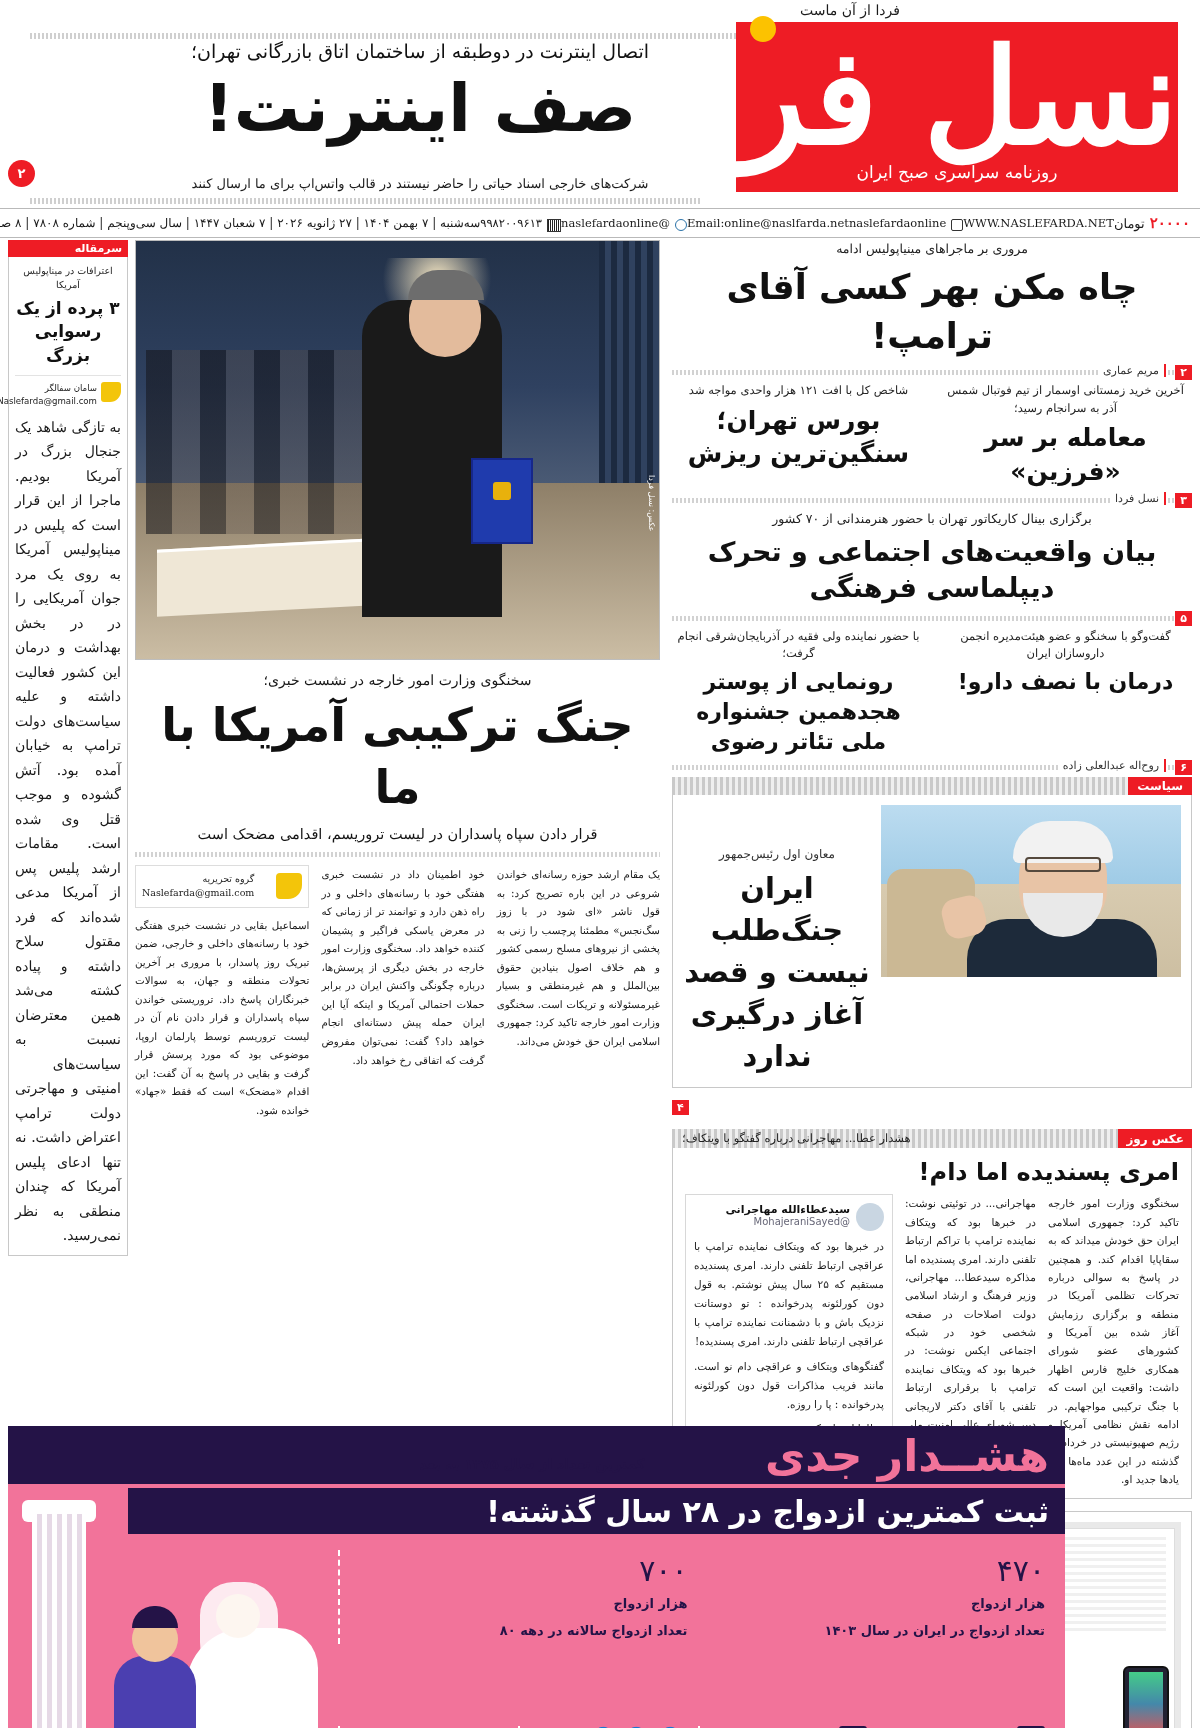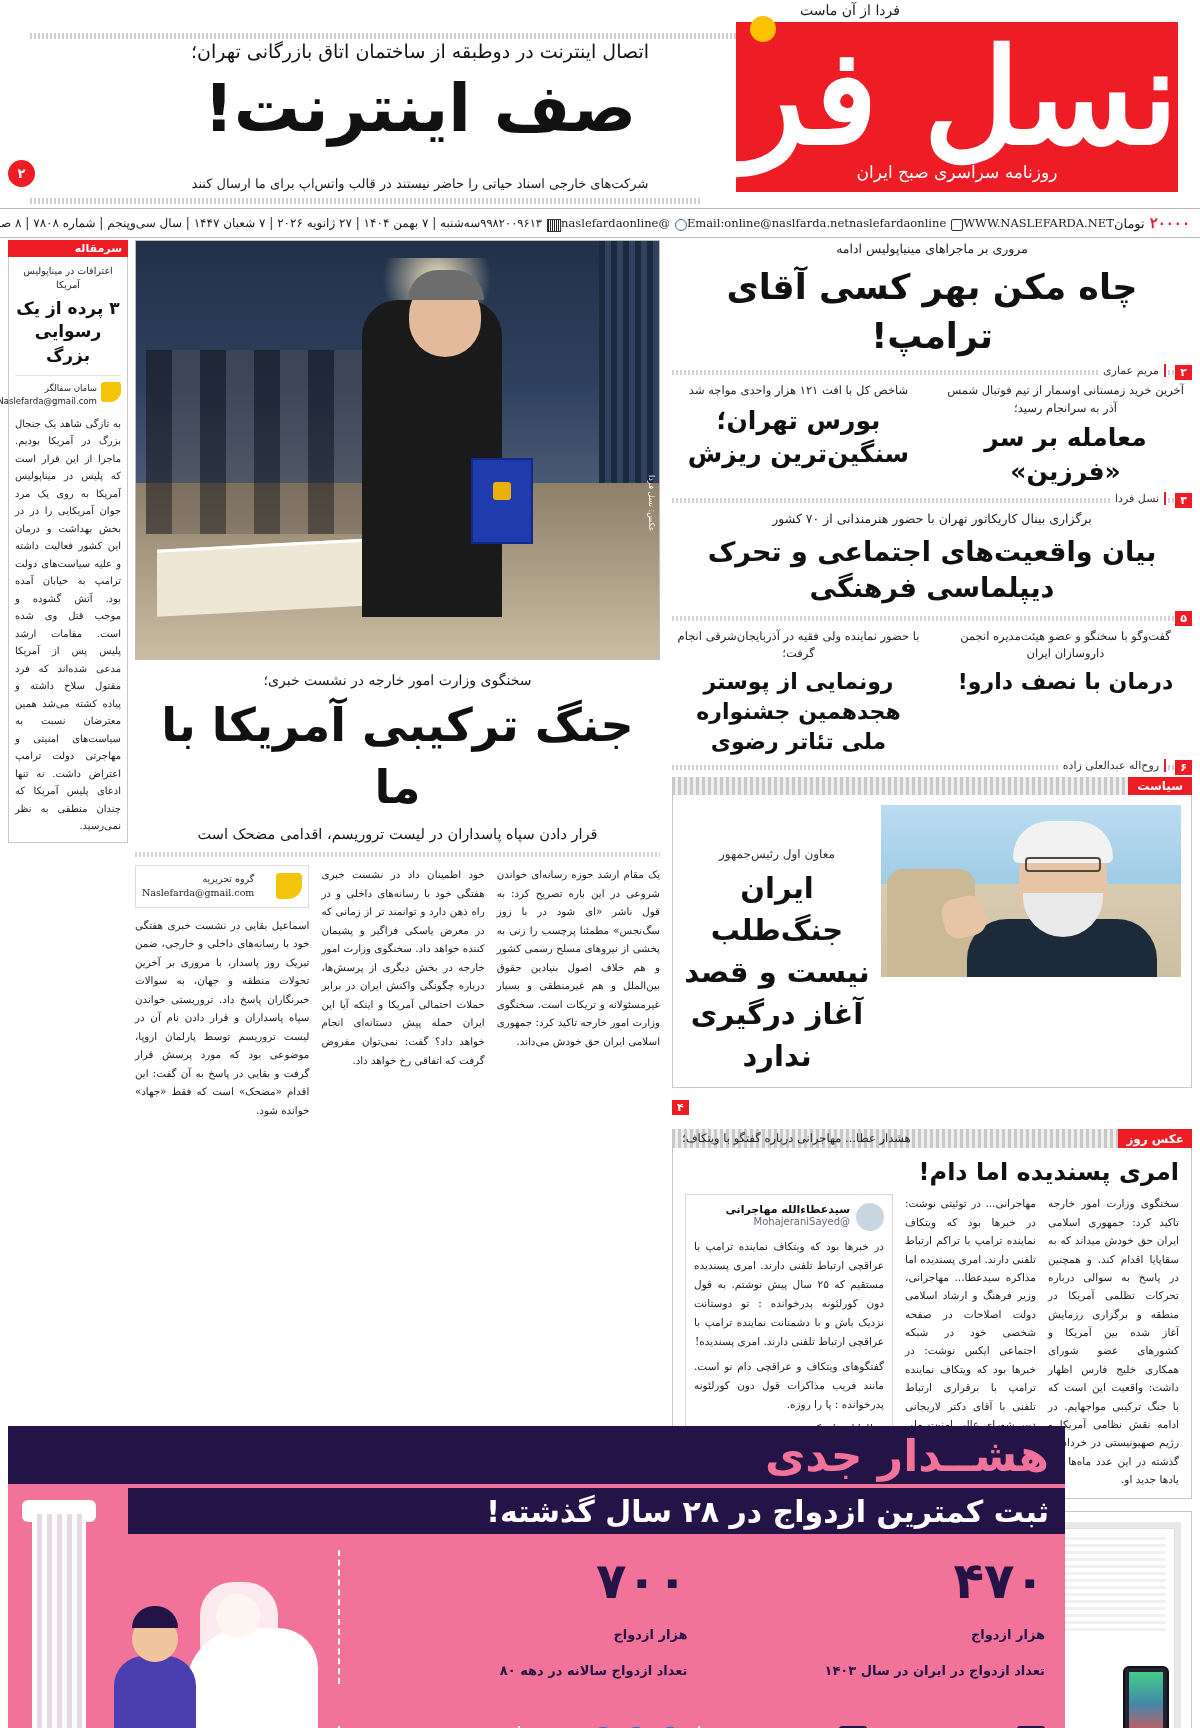--- a/index.html
+++ b/index.html
@@ -279,21 +279,21 @@
   .ed-box { border:1px solid #c8c8c8; border-top:none; padding:7px 6px; }
   .ed-kicker { font-size:9.5px; color:#222; text-align:center; line-height:1.5;
     font-family:"DejaVu Serif","Liberation Serif",serif; }
   .ed-head { font-size:17px; font-weight:bold; color:#111; text-align:center;
     line-height:1.4; margin-top:4px; }
   .ed-author { display:flex; gap:4px; align-items:flex-start; margin-top:7px;
     border-top:1px solid #e3e3e3; padding-top:6px; }
   .ed-author .pen { width:20px; height:20px; background:#f3c50a;
     border-radius:3px 3px 11px 3px; flex:0 0 20px; }
   .ed-author .t { font-size:8.6px; line-height:1.5; color:#222; }
-  .ed-body { font-size:10px; line-height:1.75; color:#181818; text-align:justify;
+  .ed-body { font-size:14px; line-height:1.75; color:#181818; text-align:justify;
     margin-top:7px; font-family:"DejaVu Serif","Liberation Serif",serif; }
 
   
   .info-banner {
     position:absolute; right:135px; left:8px; top:1186px; height:488px;
     background:#f2739a; overflow:hidden;
   }
   .ib-dark { position:absolute; right:0; left:0; top:0; height:58px; background:#241347; }
   .ib-title {
     position:absolute; right:16px; top:8px;
@@ -309,22 +309,22 @@
   }
   .ib-note {
     position:absolute; right:420px; top:30px; font-size:14px; font-weight:bold; color:#241347;
   }
   .ib-dash { position:absolute; right:520px; top:18px; width:44px; height:3px; background:#241347; }
   .ib-dash2 { position:absolute; right:520px; top:26px; width:30px; height:3px; background:#241347; }
 
   .ib-stats { position:absolute; right:10px; top:124px; left:330px; display:flex; gap:0; }
   .ib-cell { flex:1 1 0; padding: 4px 10px; border-left:2px dashed #fff; }
   .ib-cell:first-child { border-left:none; }
-  .ib-num { font-size:50px; font-weight:bold; color:#241347; line-height:1.1; }
-  .ib-lab { font-size:13px; color:#241347; line-height:1.5; margin-top:16px; font-weight:bold; }
+  .ib-num { font-size:30px; font-weight:normal; color:#241347; line-height:1.1; }
+  .ib-lab { font-size:13px; color:#241347; line-height:1.5; margin-top:7px; font-weight:bold; }
   .ib-ico { width:28px; height:28px; background:#241347; border-radius:3px; margin-bottom:4px;
     position:relative; }
   .ib-ico:after { content:""; position:absolute; left:4px; right:4px; bottom:4px; height:4px;
     background:#f2739a; }
 
   .ib-row2 { position:absolute; right:10px; top:300px; left:330px; display:flex; }
   .ib-c2 { flex:1 1 0; padding:0 10px; border-left:2px dashed #fff; }
   .ib-c2:first-child { border-left:none; }
   .ib-pct { font-size:26px; font-weight:bold; color:#241347; line-height:1.5; }
   .ib-small { font-size:12.5px; color:#241347; line-height:1.6; font-weight:bold; }

